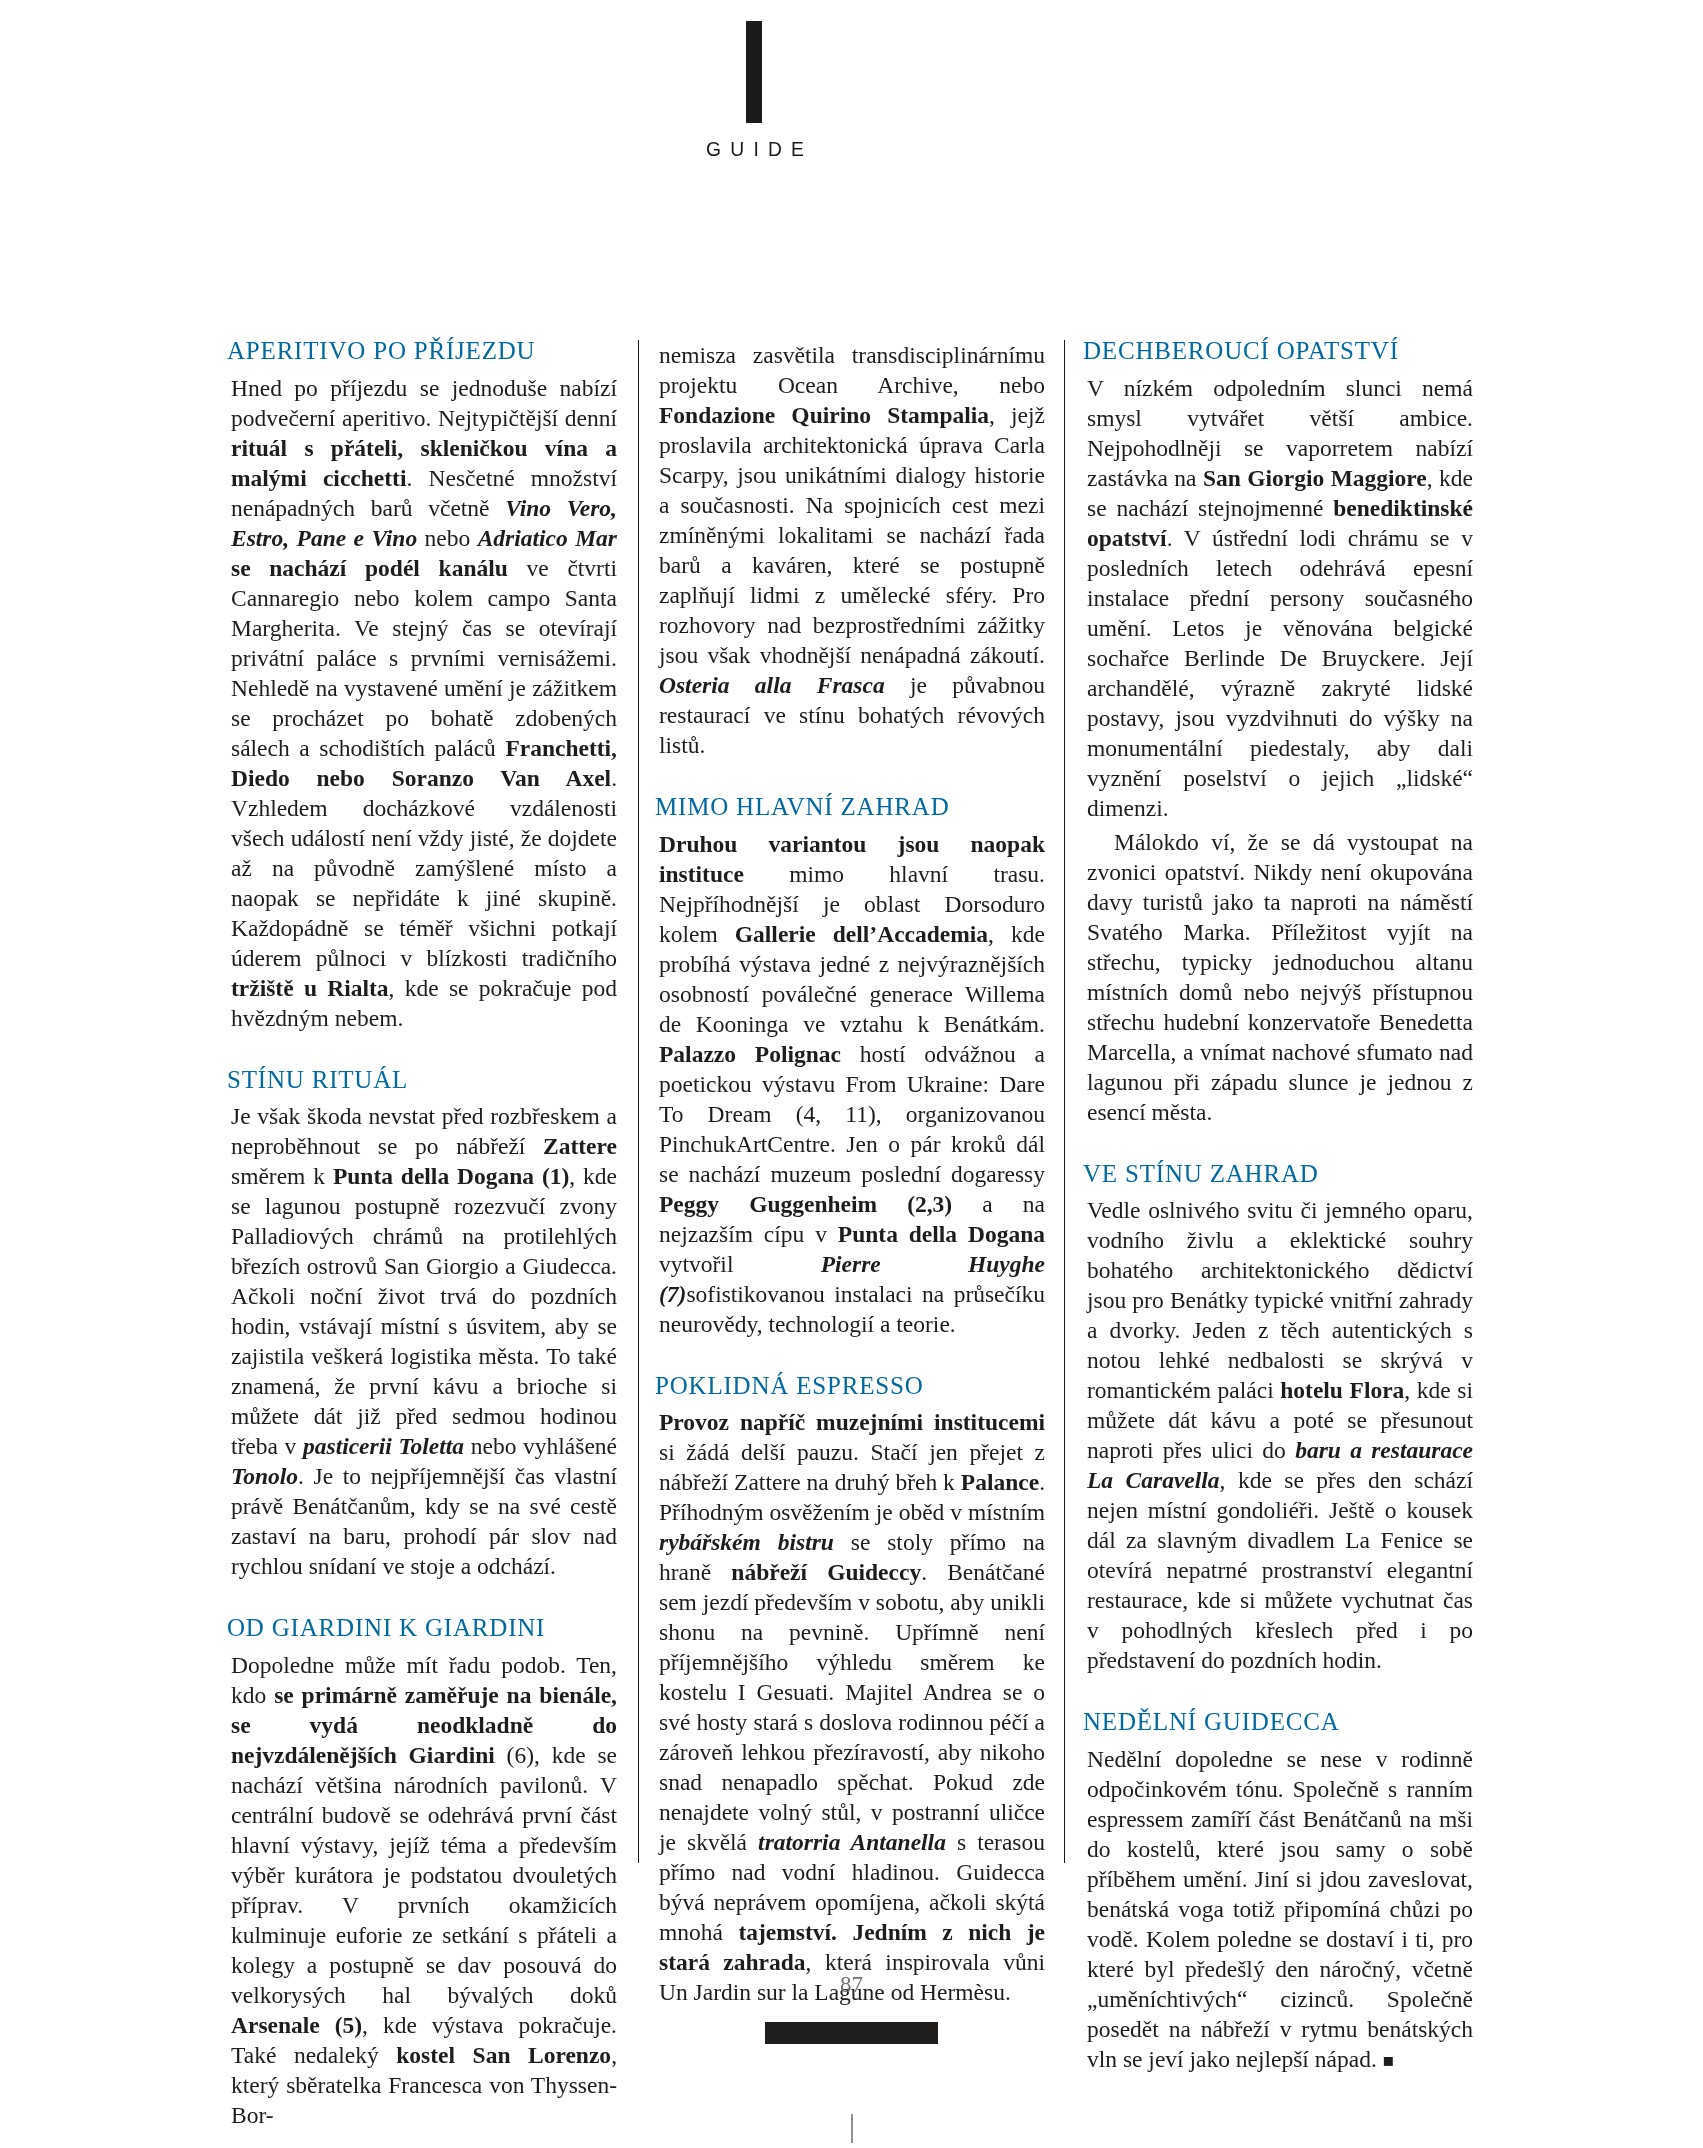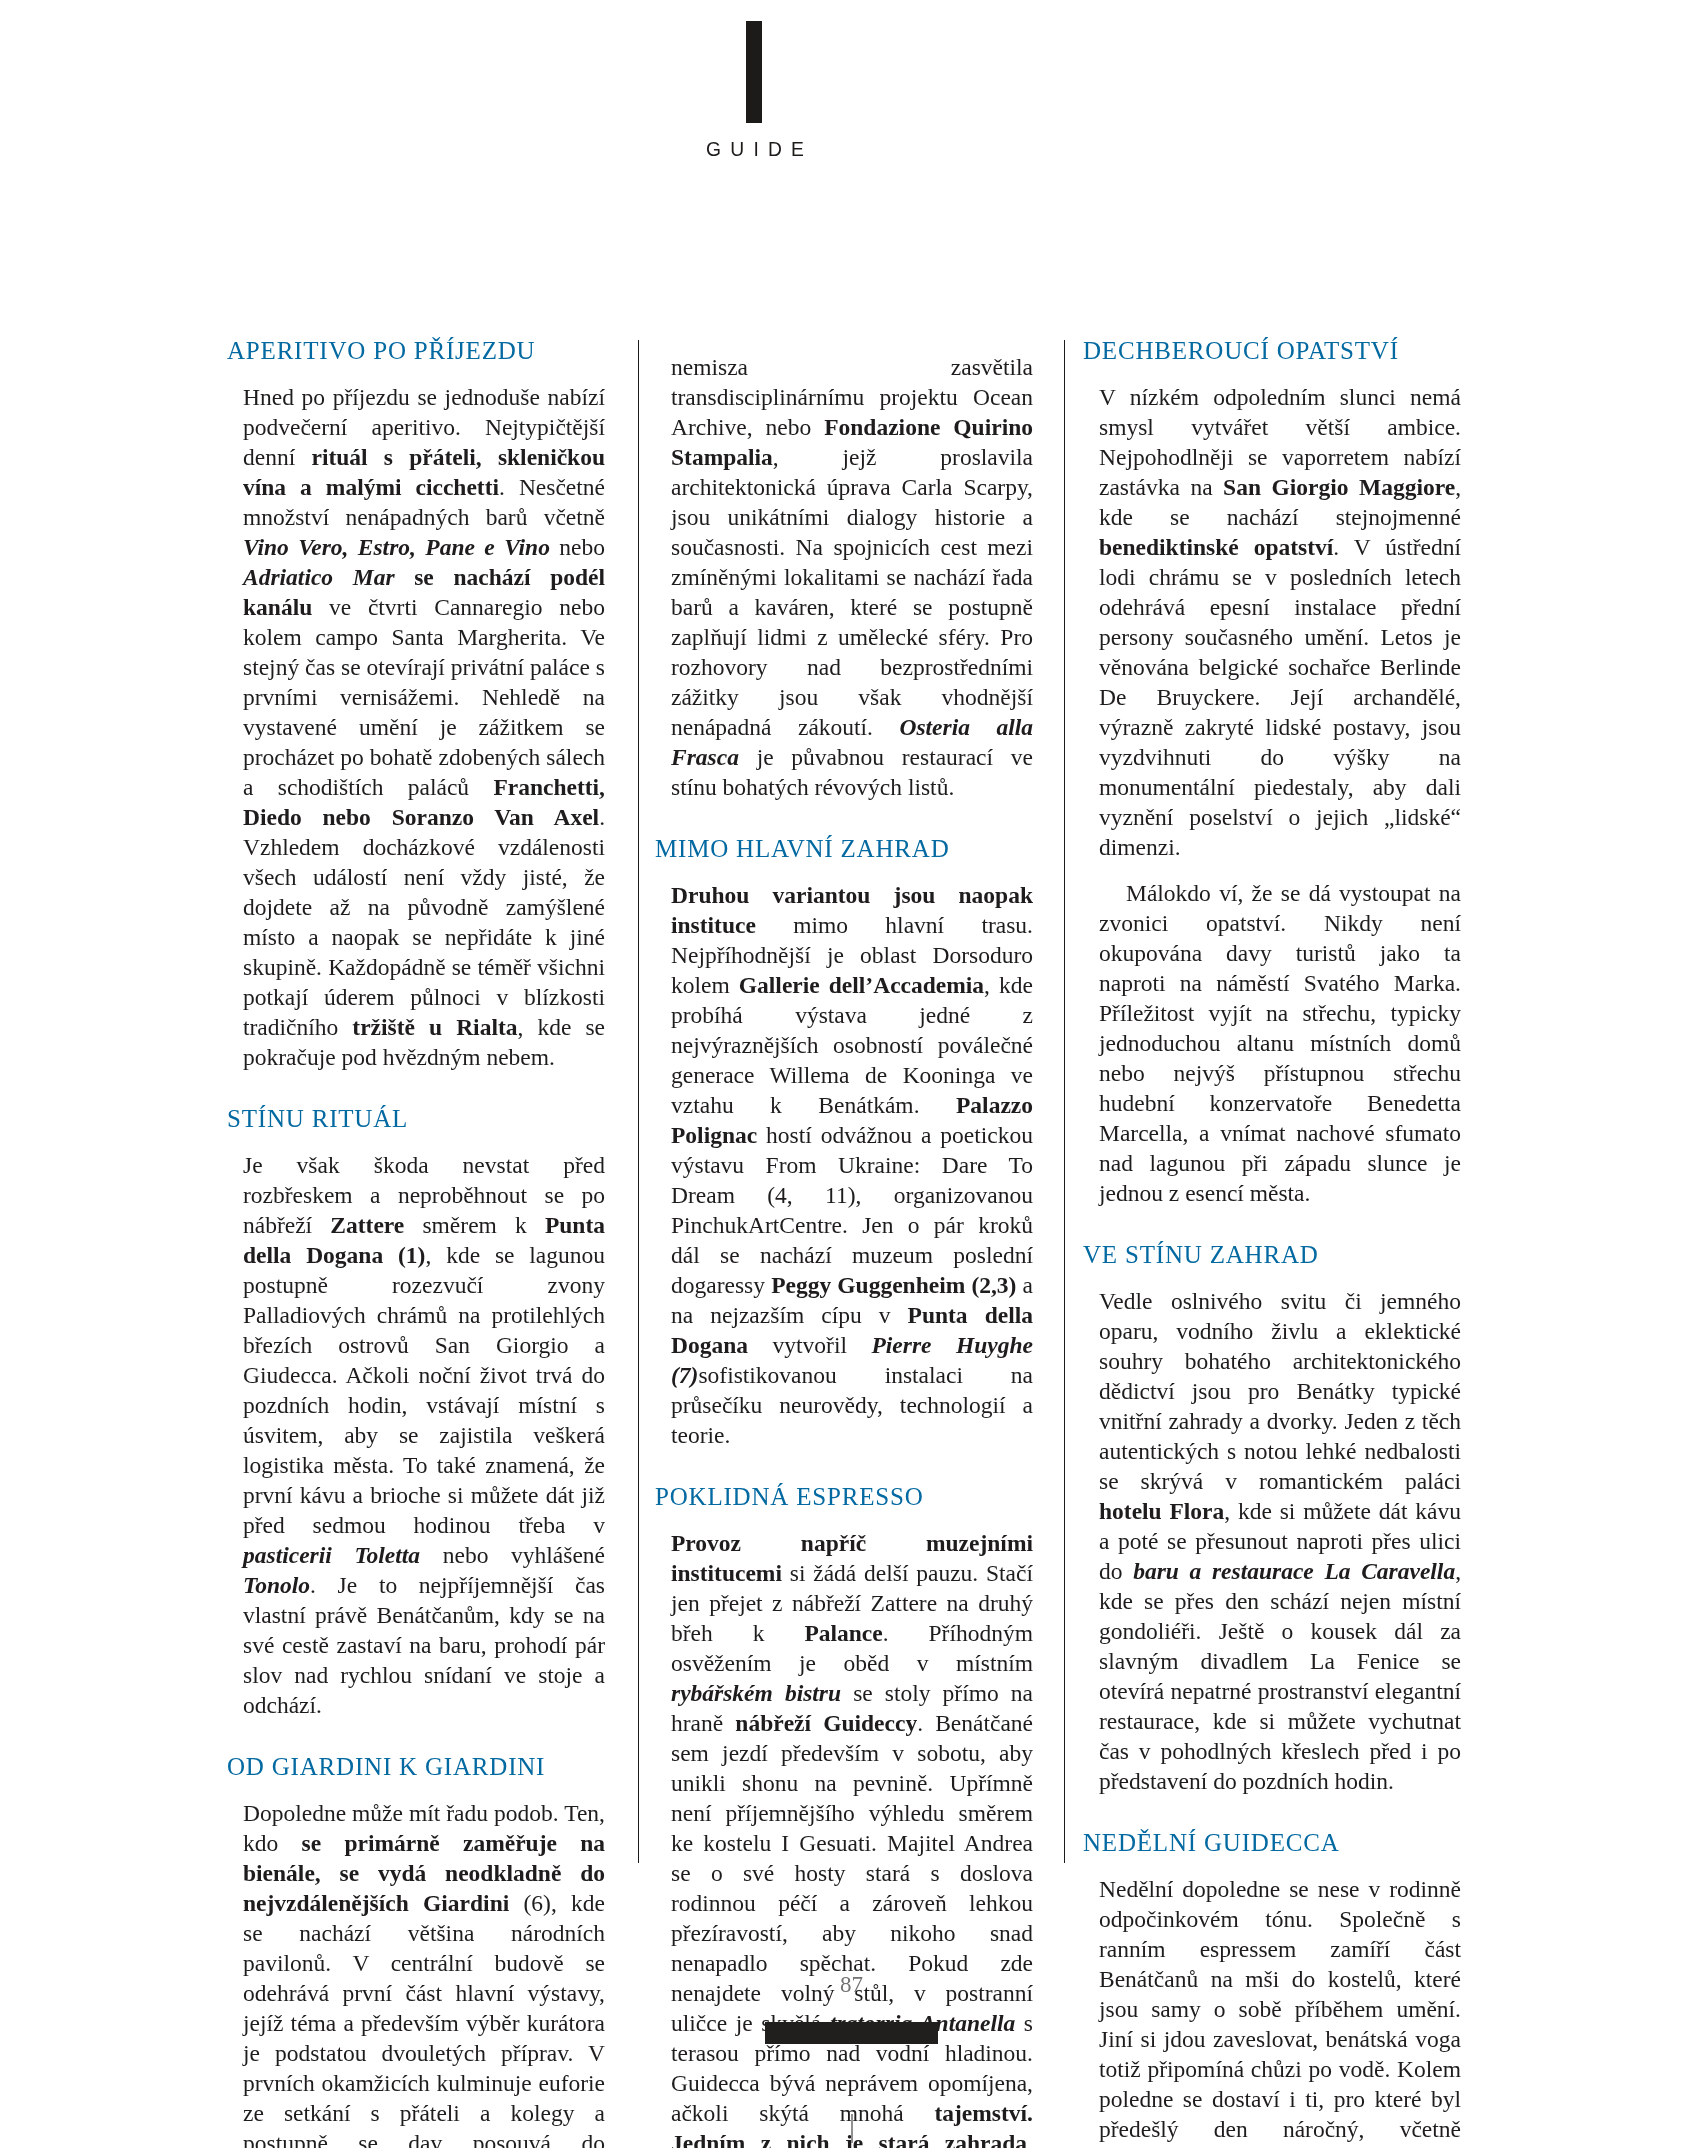--- a/index.html
+++ b/index.html
@@ -48,21 +48,21 @@
     justify-content: space-between;
   }
   .col {
     width: 394px;
     font-size: 23.5px;
     line-height: 30px;
     text-align: justify;
     color: #1e1c1c;
   }
   .col p.para {
-    margin: 16px;
+    margin: 4px;
     padding: 0;
     font-family: Liberation Serif, serif;
   }
   .para-indent {
     text-indent: 27px;
   }
   .section-heading {
     font-family: "Liberation Serif", serif;
     font-weight: 400;
     font-size: 25px;

